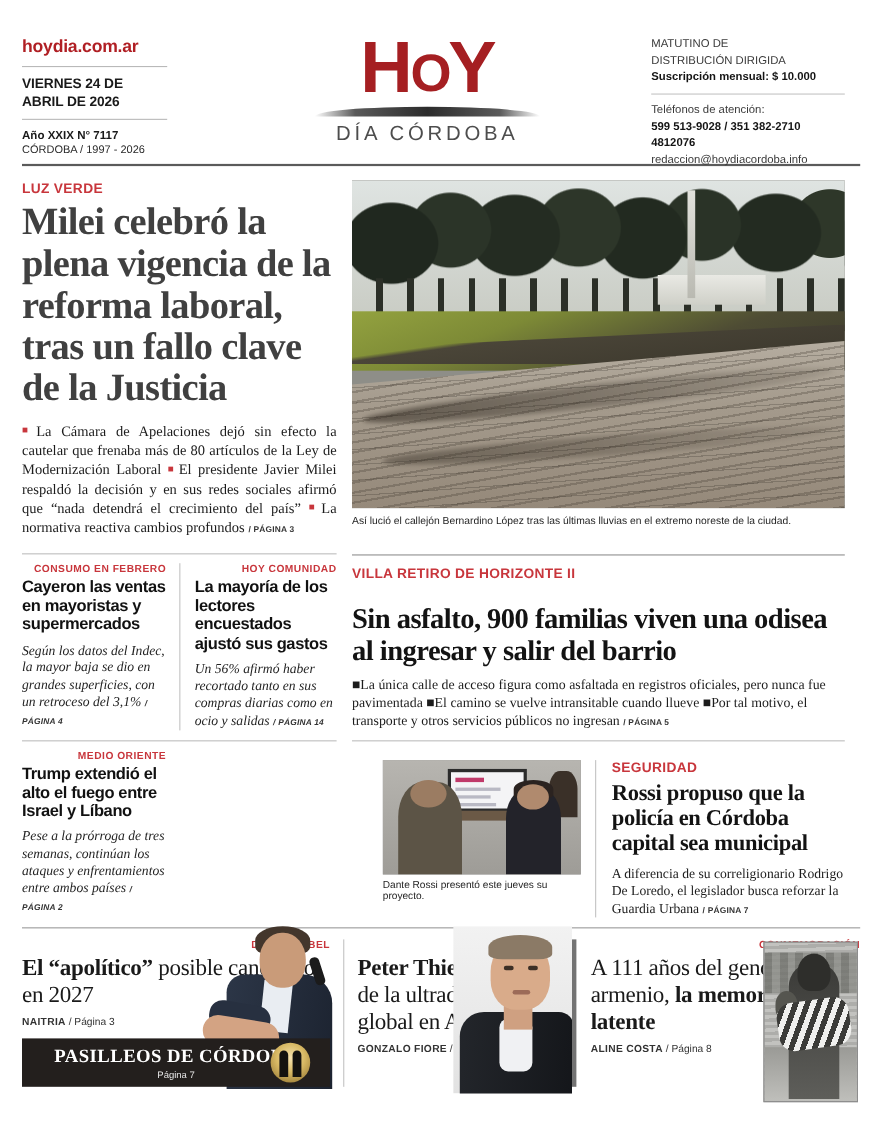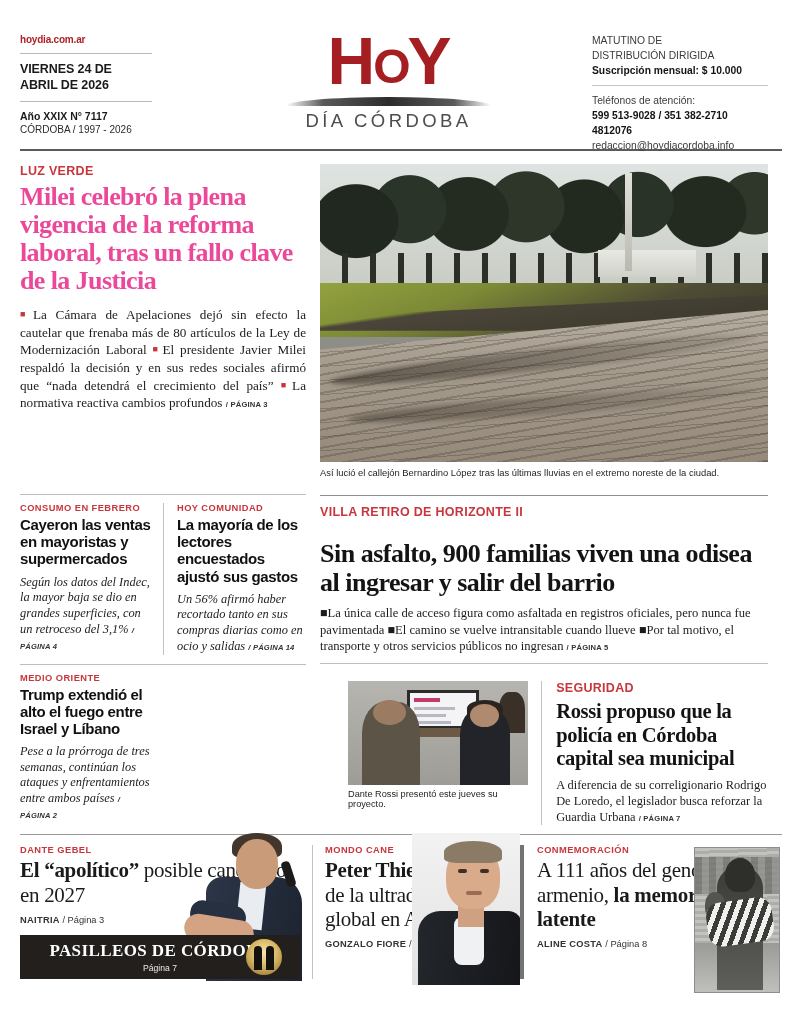--- a/index.html
+++ b/index.html
@@ -9,21 +9,21 @@
     font-family: "Liberation Sans", sans-serif;
     color: #1a1a1a;
     overflow: hidden;
   }
   .page { width: 802px; height: 1024px; position: relative; padding: 0 20px; }
 
   
   .masthead { display: flex; align-items: flex-start; padding-top: 30px; height: 145px; }
   .mh-left { width: 165px; padding-top: 4px; }
   .mh-site {
-    color: #b01f24; font-weight: bold; font-size: 10px; letter-spacing: -0.2px;
+    color: #b01f24; font-weight: bold; font-size: 16px; letter-spacing: -0.2px;
     padding-bottom: 6px;
   }
   .mh-rule { height: 1px; background: #b9b9b9; width: 132px; margin: 2px 0 7px; }
   .mh-date { font-weight: bold; font-size: 12.5px; line-height: 1.28; letter-spacing: -0.1px; }
   .mh-rule2 { height: 1px; background: #b9b9b9; width: 132px; margin: 8px 0 7px; }
   .mh-year { font-weight: bold; font-size: 10.5px; line-height: 1.35; }
   .mh-city { font-size: 10px; line-height: 1.4; color: #2a2a2a; }
 
   .mh-center { flex: 1; text-align: center; padding-top: 0px; }
   .logo-hoy {
@@ -55,26 +55,26 @@
 
   
   .hero { display: flex; padding-top: 13px; }
   .hero-left { width: 300px; padding-right: 14px; }
   .hero-right { width: 448px; padding-left: 0px; }
 
   .kicker {
     color: #c8363c; font-weight: bold; font-size: 12.5px;
     letter-spacing: 0.3px; text-transform: uppercase; padding-bottom: 5px;
   }
-  .kicker.sm { font-size: 9.3px; letter-spacing: 0.45px; padding-bottom: 3px; }
+  .kicker.sm { font-size: 9.3px; letter-spacing: 0.45px; padding-bottom: 3px; text-align: right; }
 
   h1.hero-hl {
     font-family: "Liberation Serif", serif;
-    font-weight: bold; font-size: 26px; line-height: 1.08;
-    letter-spacing: -0.6px; color: #ec4899;
+    font-weight: bold; font-size: 35px; line-height: 1.08;
+    letter-spacing: -0.6px; color: #404040;
   }
   .bullets {
     font-family: "Liberation Serif", serif;
     font-size: 13.2px; line-height: 1.33; color: #1c1c1c;
     padding-top: 11px; text-align: justify;
   }
   .bullets .bq { color: #c8363c; font-size: 9px; vertical-align: 2px; padding-right: 2px; }
   .pag {
     font-family: "Liberation Sans", sans-serif;
     font-size: 7.6px; font-weight: bold; letter-spacing: 0.2px; color: #333;

